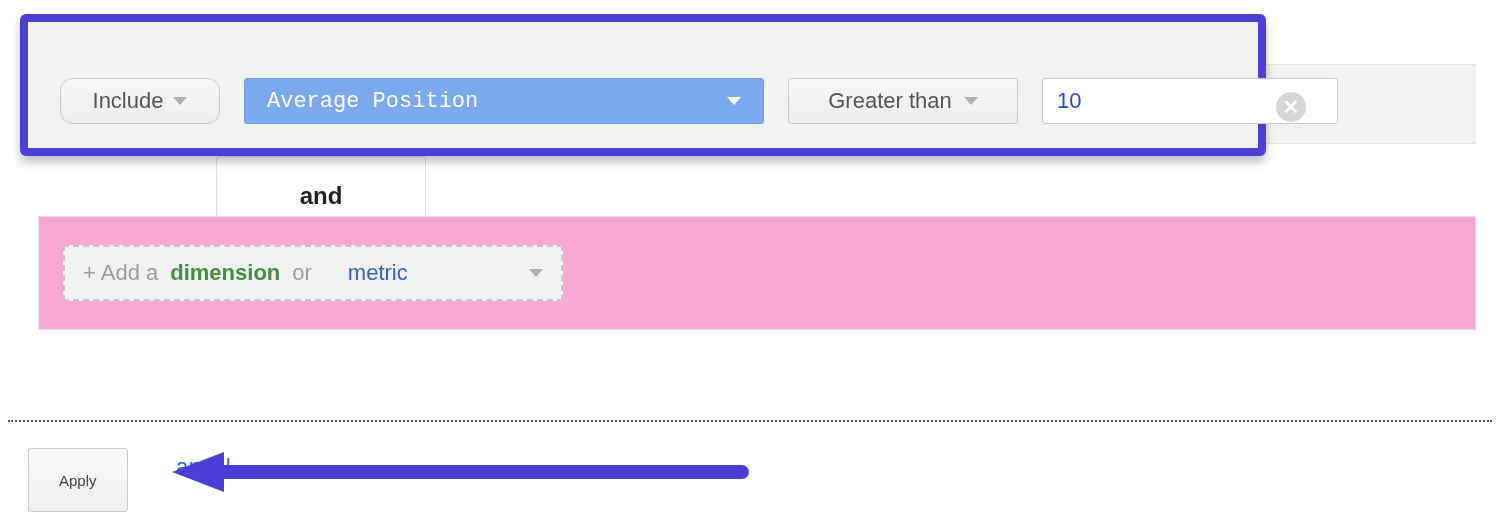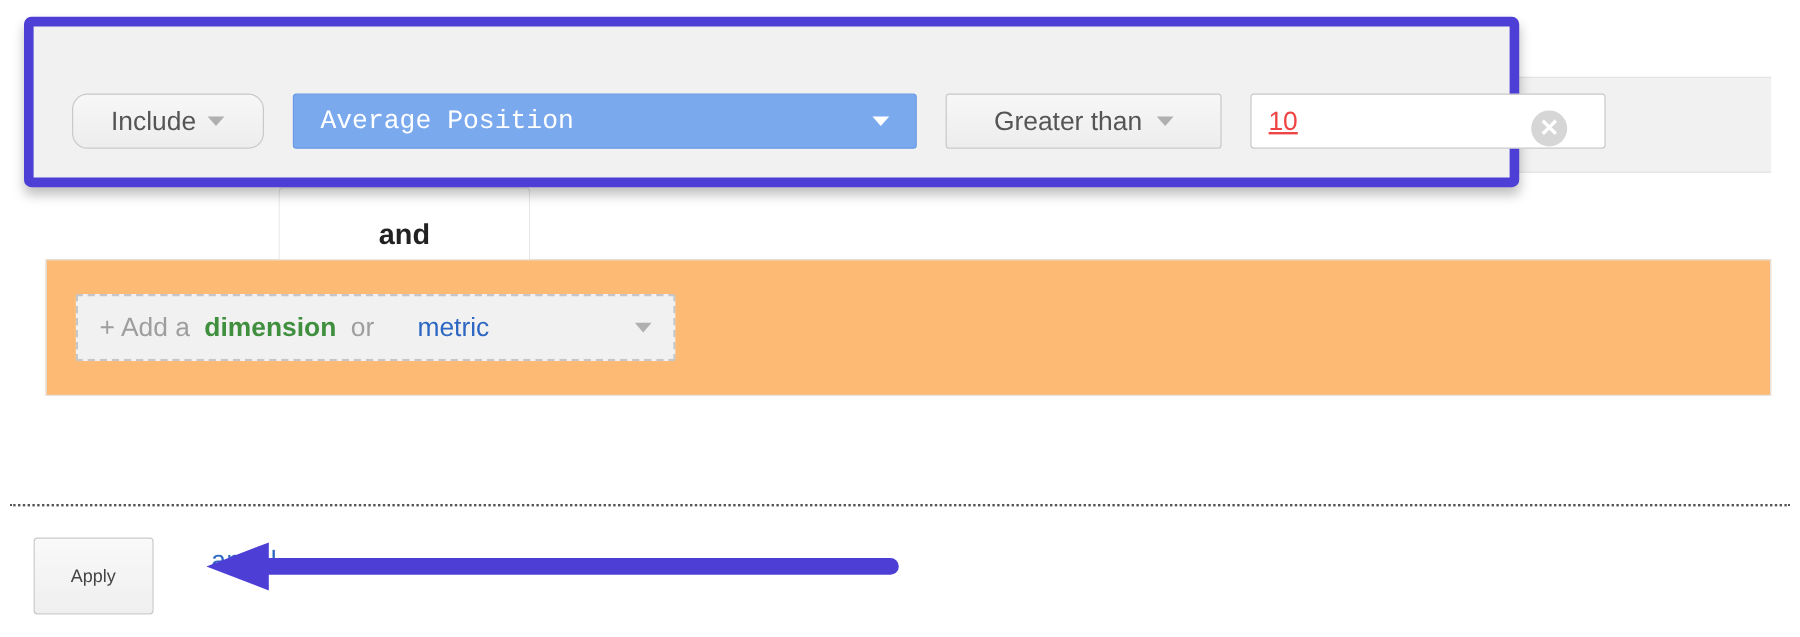--- a/index.html
+++ b/index.html
@@ -86,22 +86,21 @@
     display: inline-block;
   }
   .caret-grey { border-top: 8px solid #b0b0b0; }
   .caret-white { border-top: 8px solid #ffffff; }
 
   .value-input {
     width: 296px;
     padding: 0 14px;
     border: 1px solid #c9c9c9;
     background: #fff;
-    color: #ef4444;
-    text-decoration: underline;
+    color: #1d4ed8;
   }
 
   .close-x {
     position: absolute;
     left: 1276px;
     top: 92px;
     width: 30px;
     height: 30px;
     border-radius: 50%;
     background: #d6d6d6;
@@ -125,21 +124,21 @@
     height: 78px;
     background: #f1f1f1;
     border-top: 1px solid #e3e3e3;
     border-bottom: 1px solid #e3e3e3;
     z-index: 1;
   }
 
   
   .and-tab {
     position: absolute;
-    left: 232px;
+    left: 216px;
     top: 156px;   
     width: 210px;
     height: 60px;
     background: #ffffff;
     border: 1px solid #e3e3e3;
     border-bottom: none;
     border-radius: 4px 4px 0 0;
     display: flex;
     align-items: flex-end;
     justify-content: center;
@@ -151,21 +150,21 @@
     z-index: 3;
   }
 
   
   .row2 {
     position: absolute;
     left: 38px;
     right: 24px;
     top: 216px;
     height: 114px;
-    background: #fdba74;
+    background: #f9a8d4;
     border: 1px solid #e3e3e3;
     z-index: 2;
     display: flex;
     align-items: center;
     padding-left: 24px;
     box-sizing: border-box;
   }
 
   .dashed-add {
     height: 56px;

